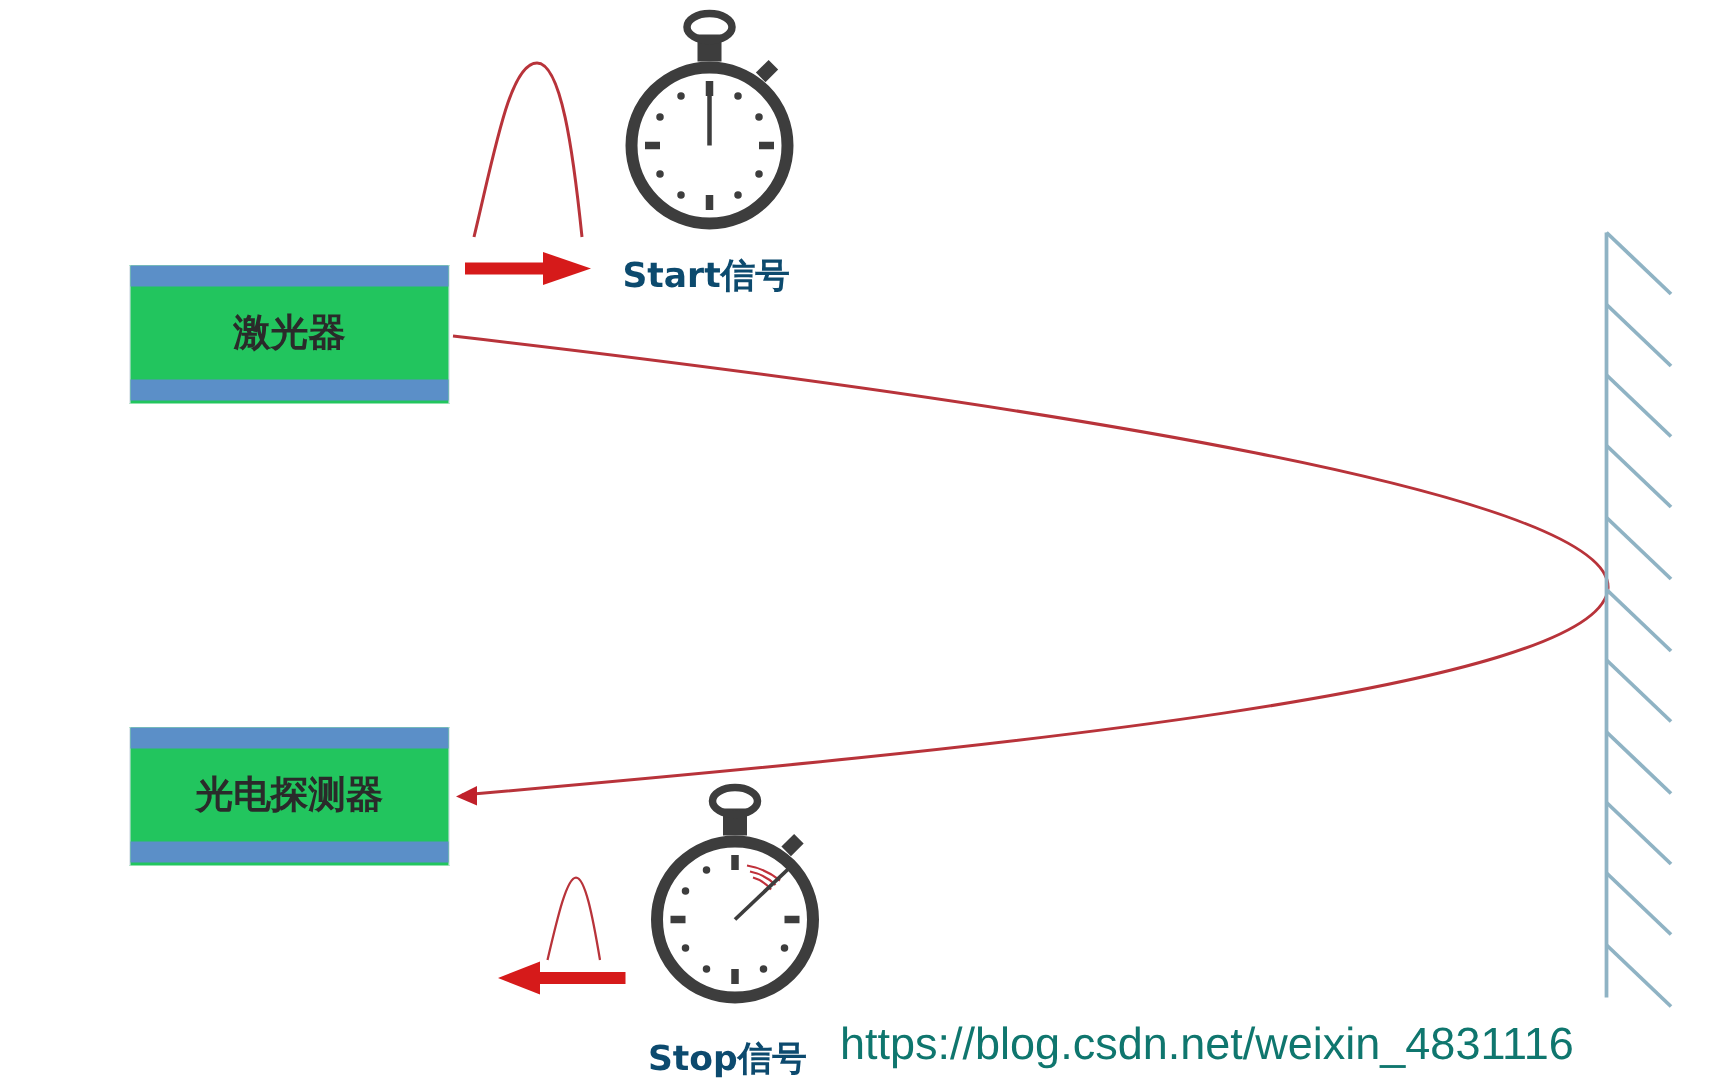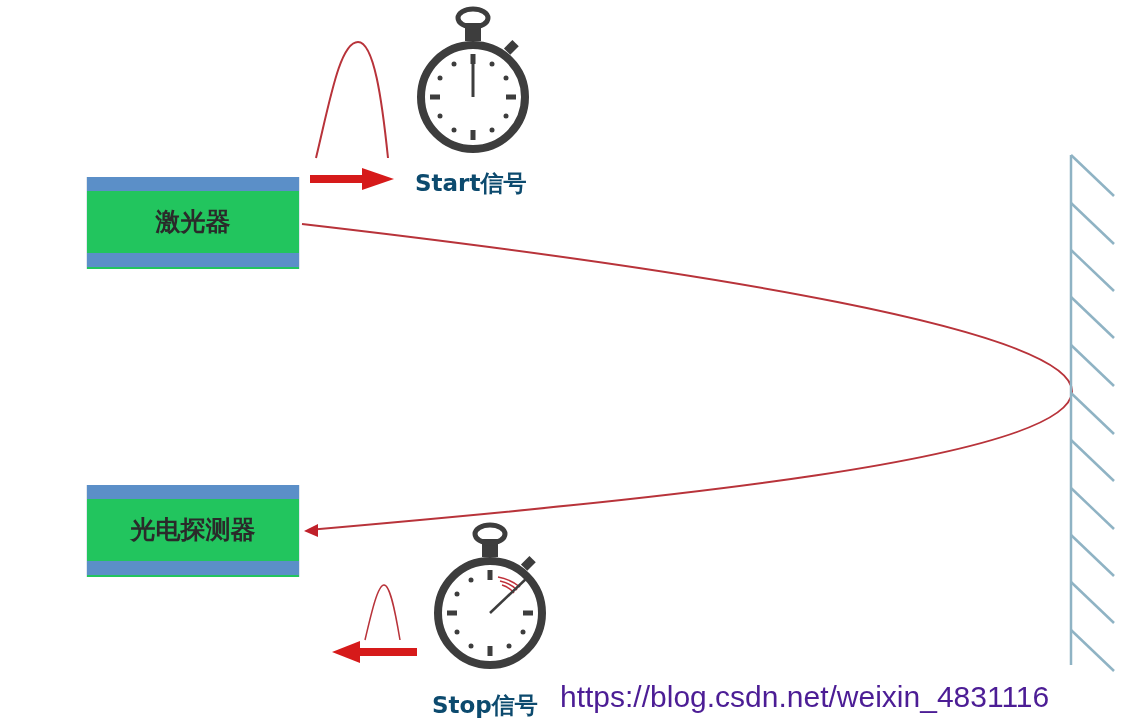--- a/index.html
+++ b/index.html
@@ -7,21 +7,21 @@
   .box { position: absolute; left: 86px; width: 212px; background: #22c55e; border-left: 1px solid #e2e8ee; border-right: 1px solid #e2e8ee; }
   .box .bar { height: 14px; background: #5b8fc8; }
   .box .label { text-align: center; font-weight: bold; font-size: 25px; color: #2a2a2a; line-height: 1; }
   #laser { top: 177px; height: 92px; }
   #laser .label { padding: 18px 0; height: 26px; }
   #detector { top: 485px; height: 92px; }
   #detector .label { padding: 18px 0; height: 26px; }
   .sig { position: absolute; font-weight: bold; font-size: 23px; color: #0c4a6e; white-space: nowrap; }
   #start-label { left: 415px; top: 168px; }
   #stop-label { left: 432px; top: 690px; }
-  .watermark { position: absolute; left: 560px; top: 680px; font-family: "Liberation Sans", sans-serif; font-size: 30px; color: #4c1d95; white-space: nowrap; }
+  .watermark { position: absolute; left: 560px; top: 680px; font-family: "Liberation Sans", sans-serif; font-size: 30px; color: #0f766e; white-space: nowrap; }
   svg.overlay { position: absolute; left: 0; top: 0; }
 </style>
 </head>
 <body>
 
 <svg class="overlay" width="1140" height="720" viewBox="0 0 1140 720">
 
   <path d="M 302 224 C 700 270, 1075 330, 1072 392 C 1068 460, 650 500, 308 530" fill="none" stroke="#b8333a" stroke-width="2"></path>
   <polygon points="304,531 318,524 318,537" fill="#c0202a"></polygon>
 

